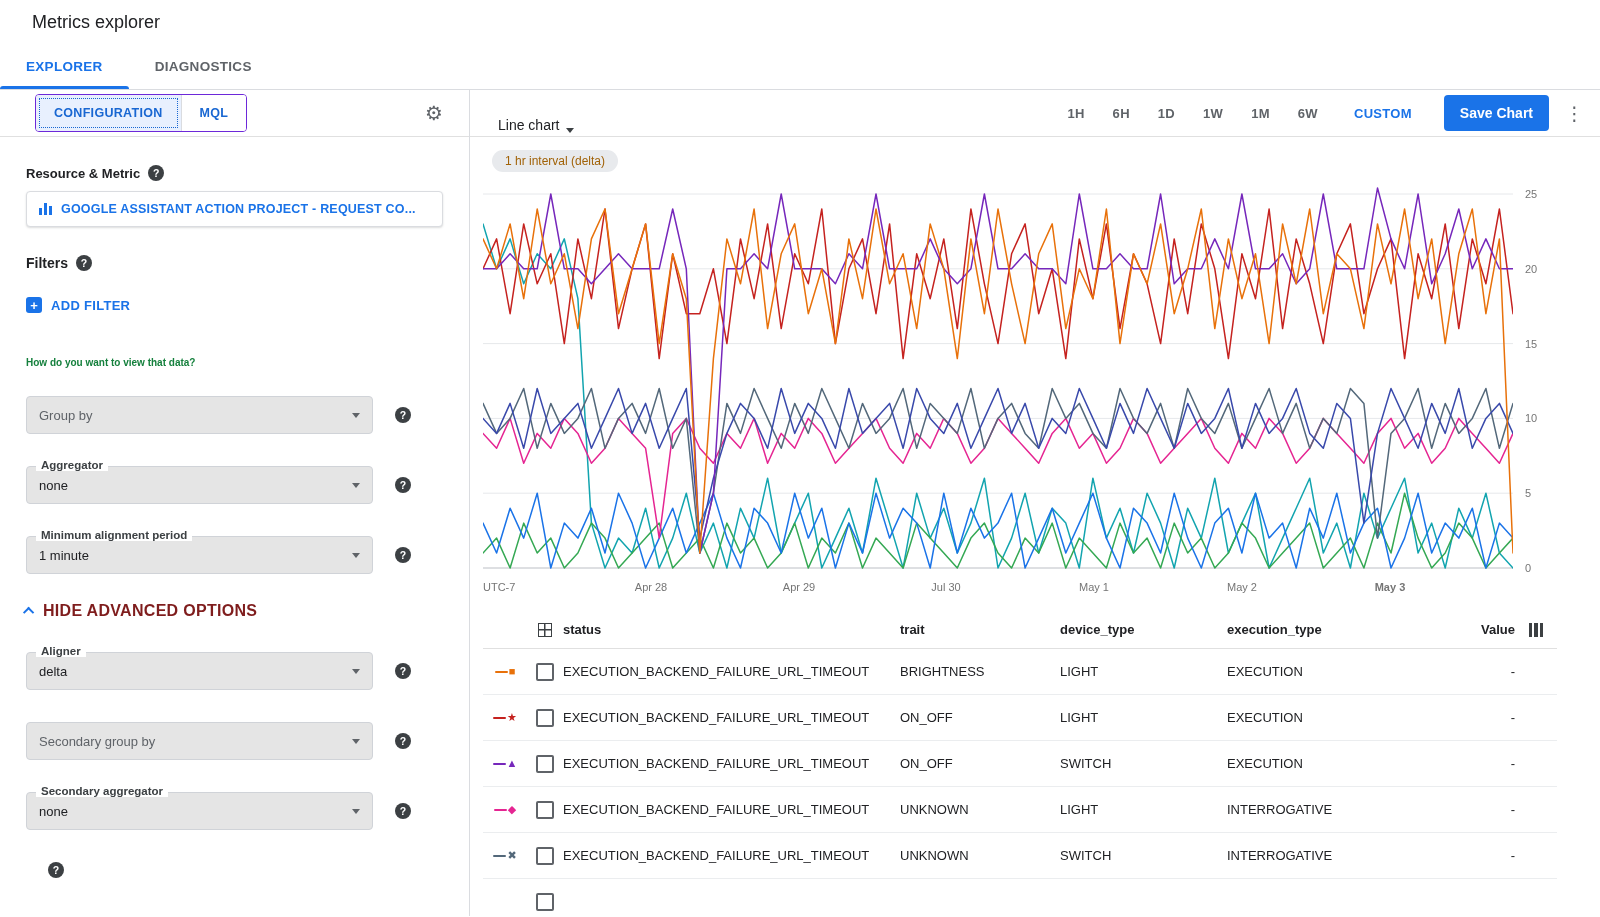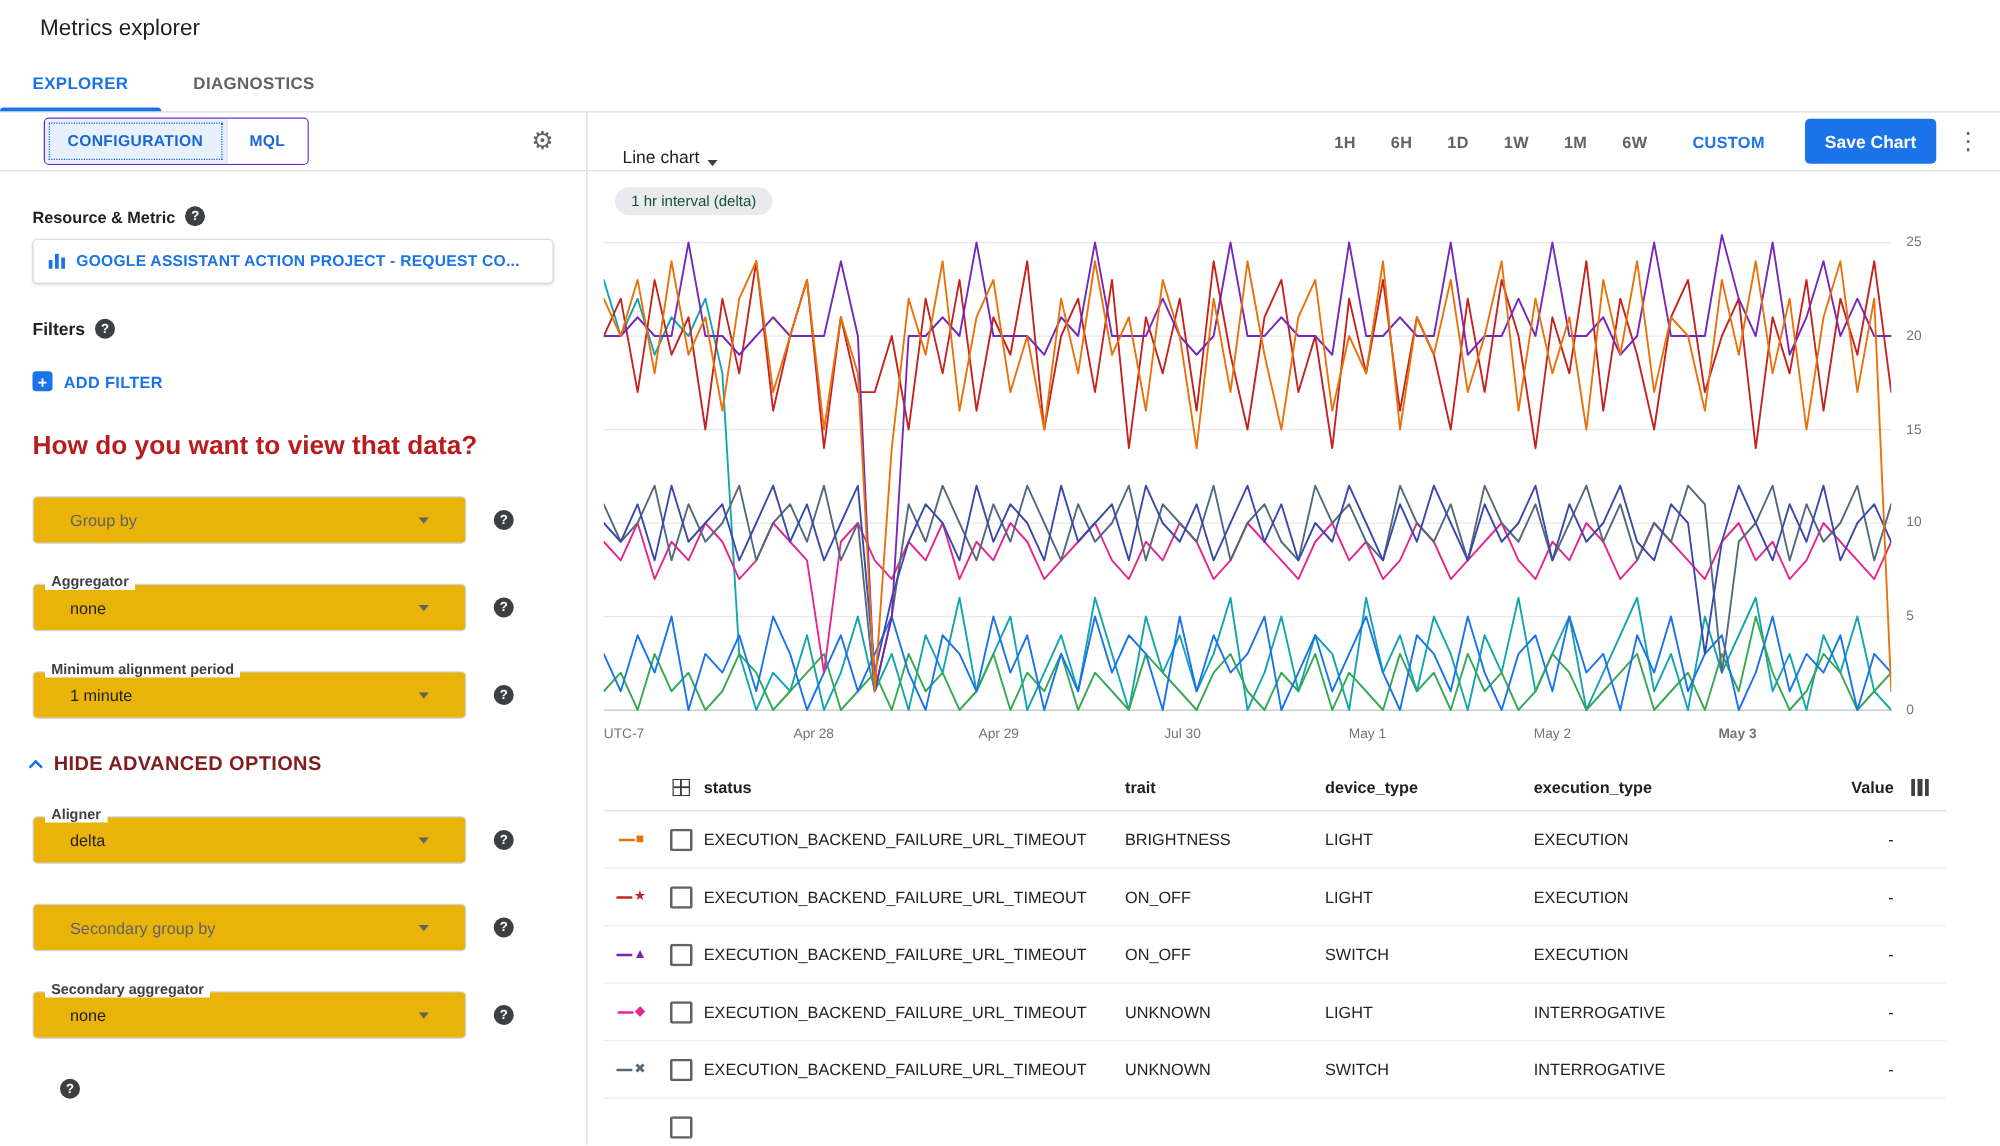--- a/index.html
+++ b/index.html
@@ -34,25 +34,25 @@
     background:#fff; box-shadow:0 1px 2px rgba(60,64,67,.18); display:flex; align-items:center; gap:9px;
     padding:0 12px; font-size:12.5px; font-weight:700; color:#1a73e8; letter-spacing:.2px; cursor:pointer;
     font-family:inherit; white-space:nowrap; overflow:hidden; }
   .bars { display:inline-flex; align-items:flex-end; gap:2px; height:12px; flex:none; }
   .bars i { display:block; width:3px; background:#1a73e8; }
   .bars i:nth-child(1){height:7px} .bars i:nth-child(2){height:12px} .bars i:nth-child(3){height:9px}
   .addfilter { display:flex; align-items:center; gap:9px; margin-top:26px; cursor:pointer; }
   .plusbox { width:16px; height:16px; background:#1a73e8; border-radius:3px; color:#fff;
     font-size:13px; font-weight:700; display:flex; align-items:center; justify-content:center; line-height:1; }
   .addfilter span.lbl { font-size:13px; font-weight:700; color:#1a73e8; letter-spacing:.3px; }
-  .question { margin-top:32px; font-size:21px; font-weight:700; color:#b91c1c; }
+  .question { margin-top:44px; font-size:10px; font-weight:700; color:#15803d; }
   .field-row { display:flex; align-items:center; margin-top:28px; }
   .field-row.labeled { margin-top:32px; }
   .field { position:relative; width:347px; height:38px; border:1px solid #d0d3d8; border-radius:4px;
-    display:flex; align-items:center; padding:0 29px; cursor:pointer; background:#eab308; }
+    display:flex; align-items:center; padding:0 12px; cursor:pointer; background:#e5e5e5; }
   .flabel { position:absolute; top:-8px; left:9px; background:#fff; padding:0 5px; font-size:11.5px;
     font-weight:700; color:#3c4043; white-space:nowrap; }
   .fvalue { font-size:13px; color:#202124; }
   .fvalue.placeholder { color:#5f6368; }
   .caret { margin-left:auto; width:0; height:0; border-left:4.5px solid transparent;
     border-right:4.5px solid transparent; border-top:5px solid #5f6368; }
   .field-row .help { margin-left:22px; }
   .adv-toggle { display:flex; align-items:center; gap:9px; margin-top:28px; cursor:pointer; }
   .chev-up { width:8px; height:8px; border-left:2px solid #1a73e8; border-top:2px solid #1a73e8;
     transform:rotate(45deg) translateY(2px); }
@@ -64,21 +64,21 @@
   .chart-type { display:flex; align-items:flex-end; gap:7px; font-size:14px; color:#202124; cursor:pointer;margin-top:24px; }
   .chart-type .caret2 { width:0; height:0; border-left:4.5px solid transparent; border-right:4.5px solid transparent;
     border-top:5px solid #3c4043; }
   .spacer { flex:1; }
   .range-btn { font-size:13px; font-weight:700; color:#5f6368; margin:0 14px; letter-spacing:.3px; cursor:pointer; }
   .range-btn.custom { color:#1a73e8; margin:0 12px 0 22px; }
   .save-btn { margin-left:20px; background:#1a73e8; color:#fff; border:none; border-radius:4px;
     height:36px; padding:0 16px; font-size:14px; font-weight:700; font-family:inherit; cursor:pointer; }
   .dots { margin-left:16px; font-size:19px; color:#5f6368; cursor:pointer; line-height:1; }
   .chip { display:inline-flex; margin:13px 0 0 22px; padding:4px 13px; background:#e8eaed;
-    border-radius:13px; font-size:12px; color:#14532d; }
+    border-radius:13px; font-size:12px; color:#a16207; }
   .chart-wrap { position:relative; margin:14px 0 0 13px; width:1030px; }
   .chart-wrap svg { display:block; width:1030px; height:388px; }
   .ylabels { position:absolute; left:1042px; top:0; width:34px; height:388px; }
   .ylabels span { position:absolute; left:0; font-size:11px; color:#757575; }
   .xlabels { position:relative; height:22px; margin-top:5px; }
   .xlabels span { position:absolute; top:2px; font-size:11px; color:#757575; white-space:nowrap; }
   
   .ltable { margin:10px 0 0 13px; width:1074px; }
   .trow, .thead { display:grid; grid-template-columns:44px 36px 337px 160px 167px 230px 58px 42px;
     align-items:center; }

